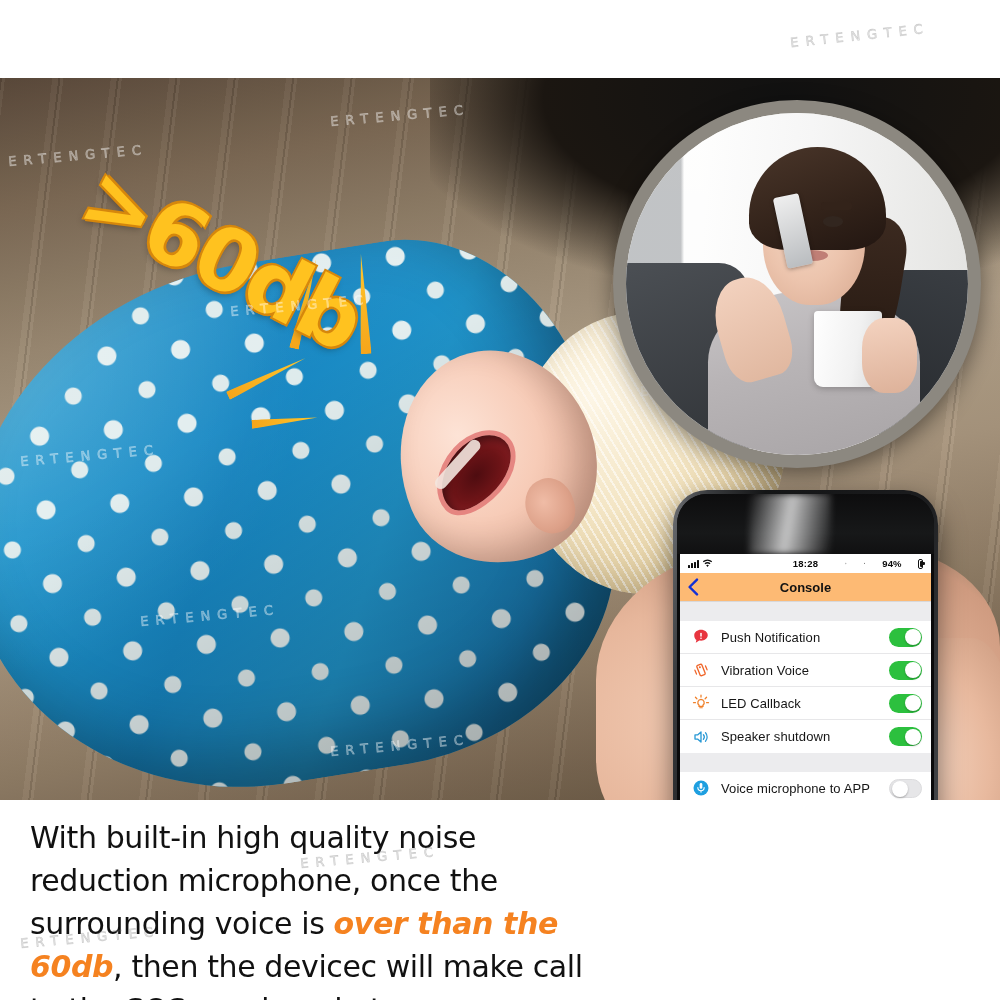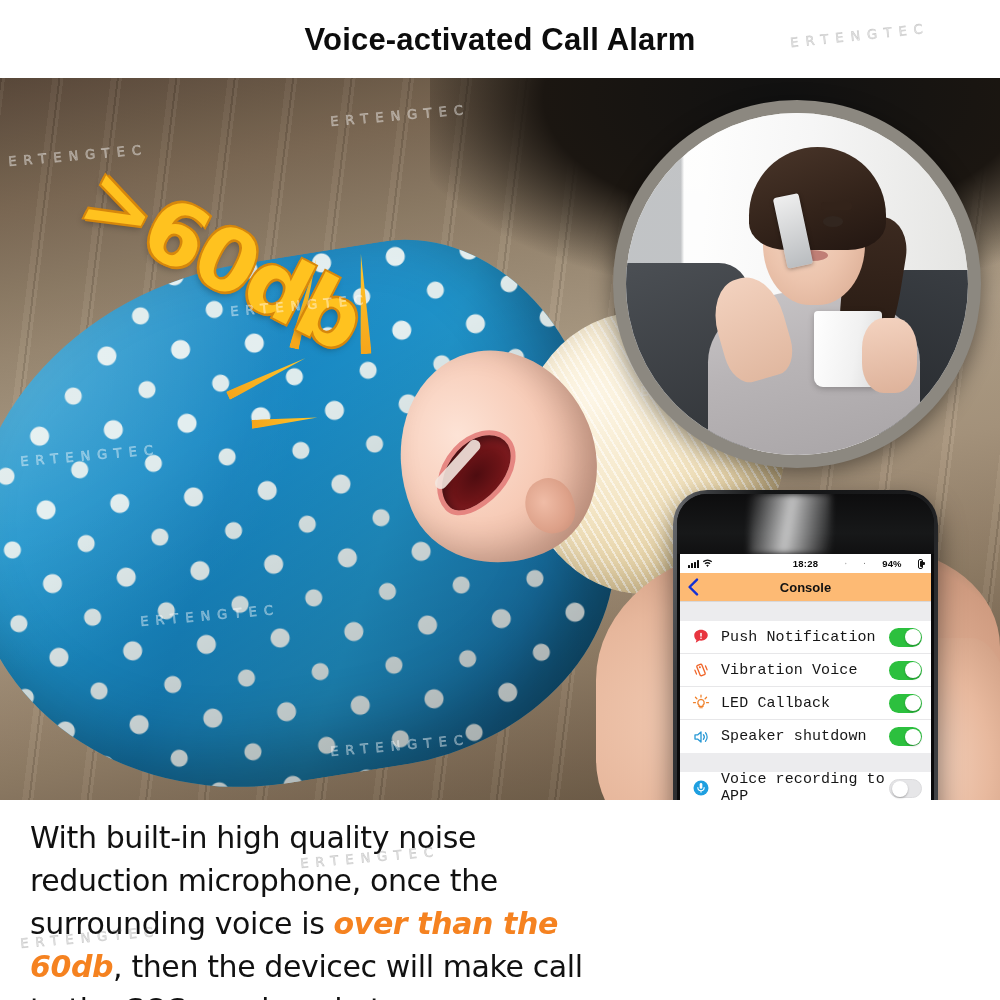--- a/index.html
+++ b/index.html
@@ -173,21 +173,21 @@
   .navbar{height:28px;display:flex;align-items:center;position:relative;
     background:#fdba74;border-bottom:1px solid #d8d8da;}
   .nav-back{position:absolute;left:7px;top:5px;width:12px;height:18px;cursor:pointer;}
   .nav-title{width:100%;text-align:center;font-size:13px;font-weight:bold;color:#111;}
 
   .list-gap{height:19px;background:#ececee;}
   .row{height:33px;display:flex;align-items:center;padding:0 9px 0 10px;background:#fff;
     border-bottom:1px solid #e7e7e9;box-sizing:border-box;}
   .row:last-child{border-bottom:none;}
   .row-icon{width:22px;height:22px;flex:0 0 22px;display:flex;align-items:center;justify-content:center;}
-  .row-label{flex:1;font-size:15px;color:#161616;padding-left:9px;letter-spacing:.1px;font-family:Liberation Mono, monospace;}
+  .row-label{flex:1;font-size:13px;color:#161616;padding-left:9px;letter-spacing:.1px;}
   .sw{width:33px;height:19px;border-radius:10px;position:relative;flex:0 0 33px;}
   .sw.on{background:#2cc03e;}
   .sw.off{background:#e6e6e8;border:1px solid #dcdcde;box-sizing:border-box;}
   .sw .knob{position:absolute;top:1.5px;width:16px;height:16px;border-radius:50%;background:#fff;
     box-shadow:0 1px 2px rgba(0,0,0,.28);}
   .sw.on .knob{right:1.5px;}
   .sw.off .knob{left:1.5px;}
 
   .hl-box{position:absolute;left:668px;top:833px;width:263px;height:41px;
     border:5px solid #f0901e;box-sizing:border-box;z-index:24;border-radius:2px;pointer-events:none;}
@@ -390,21 +390,21 @@
 
           <div class="row">
             <span class="row-icon">
               <svg width="18" height="18" viewBox="0 0 24 24">
                 <circle cx="12" cy="12" r="10" fill="#1e9fe0"></circle>
                 <rect x="10.2" y="5.4" width="3.6" height="7.6" rx="1.8" fill="#fff"></rect>
                 <path d="M7.8 11.4a4.2 4.2 0 0 0 8.4 0" fill="none" stroke="#fff" stroke-width="1.5" stroke-linecap="round"></path>
                 <rect x="11.3" y="15.2" width="1.4" height="3" fill="#fff"></rect>
               </svg>
             </span>
-            <span class="row-label">Voice recording to APP</span>
+            <span class="row-label">Voice microphone to APP</span>
             <span class="sw off">
                 <i class="knob"></i>
               </span>
           </div>
 
           <div class="row">
             <span class="row-icon">
               <svg width="18" height="18" viewBox="0 0 24 24">
                 <circle cx="12" cy="12" r="10" fill="#1e9fe0"></circle>
                 <rect x="10.2" y="5.4" width="3.6" height="7.6" rx="1.8" fill="#fff"></rect>
@@ -458,21 +458,20 @@
         </div>
 
       </div>
       <div class="bezel-bottom"></div>
     </div>
   </div>
 
   <div class="hl-box"></div>
 
   <div class="header-band">
-    <div class="header-title">Voice-activated Call Alarm</div>
     <div class="wm dark" style="left:790px;top:28px;transform:rotate(-6deg);">ERTENGTEC</div>
   </div>
 
   <div class="bottom-band">
     <div class="body-copy"><span>With built-in high quality noise reduction microphone, once the surrounding voice is </span><span class="hl-orange">over than the 60db</span><span>, then the devicec will make call to the SOS numbers in turn</span></div>
     <div class="wm dark" style="left:300px;top:50px;transform:rotate(-5deg);">ERTENGTEC</div>
     <div class="wm dark" style="left:20px;top:130px;transform:rotate(-5deg);">ERTENGTEC</div>
   </div>
 
 </div>

